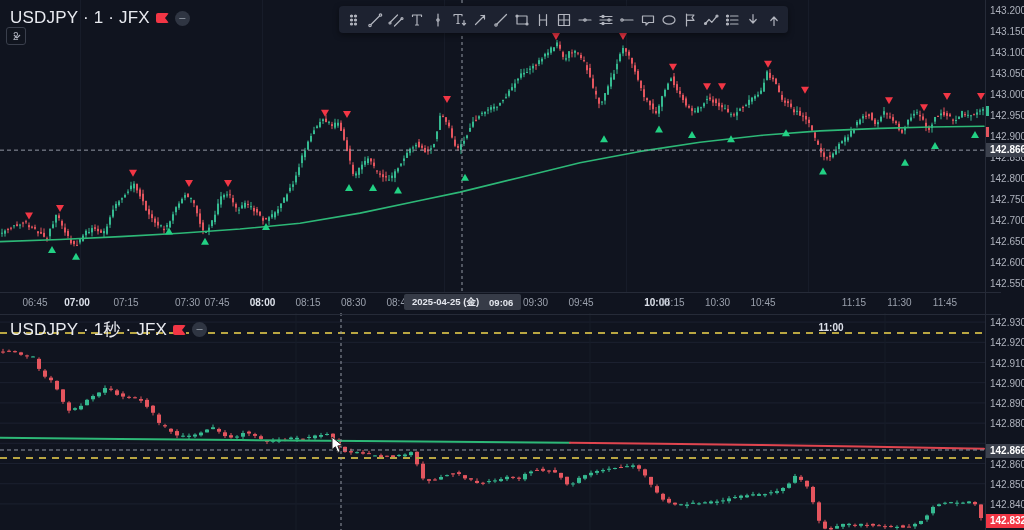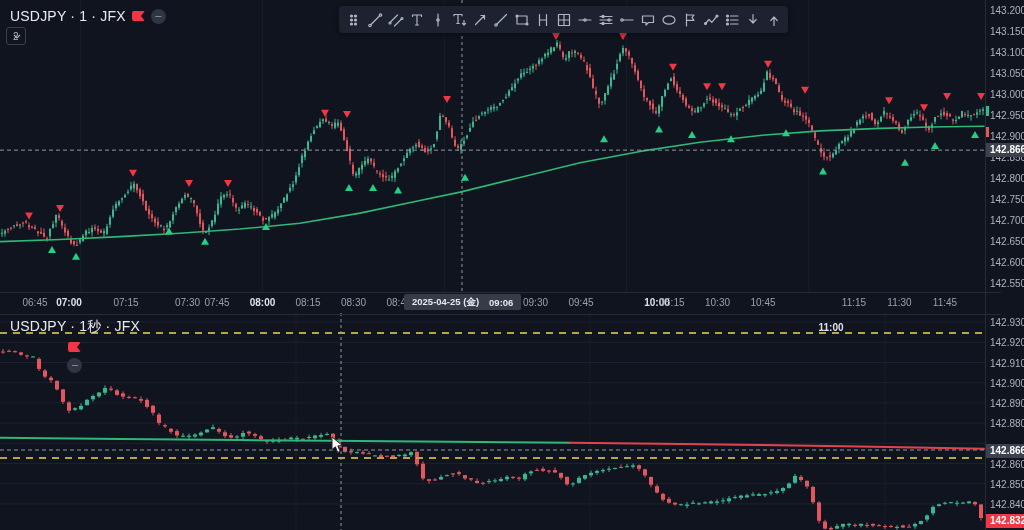--- a/index.html
+++ b/index.html
@@ -16,21 +16,21 @@
             color:#fff;padding-left:4px;box-sizing:border-box;z-index:6;}
   .px-gray{background:#3c414d;}
   .px-red{background:#f23645;}
   .time-axis{position:absolute;left:0;top:292px;width:985px;height:21px;border-top:1px solid #262b38;
              border-bottom:1px solid #262b38;box-sizing:content-box;z-index:3;padding-left:16px;}
   .tlabel{position:absolute;top:4px;transform:translateX(-50%);font-size:10px;color:#9aa0ac;white-space:nowrap;}
   .tlabel.bold{color:#dde1ea;font-weight:700;}
   .xh-time{position:absolute;left:404px;top:294px;height:16px;display:flex;align-items:center;gap:10px;
            background:#363b47;color:#e4e7ee;font-size:9.5px;font-weight:600;padding:0 8px;border-radius:2px;z-index:6;}
   .legend{position:absolute;display:flex;align-items:center;gap:6px;z-index:7;}
-  .legend .sym{font-size:14px;color:#e8eaf0;font-weight:500;letter-spacing:.2px;cursor:default;}
+  .legend .sym{font-size:17px;color:#e8eaf0;font-weight:500;letter-spacing:.2px;cursor:default;}
   .flag{position:relative;width:13px;height:10px;background:#f23645;border-radius:2px;}
   .flag:after{content:"";position:absolute;right:0;top:50%;transform:translateY(-50%);width:0;height:0;
               border-top:5px solid transparent;border-bottom:5px solid transparent;border-right:4px solid #10141f;}
   .minus-btn{width:15px;height:15px;border-radius:50%;background:#2f3542;color:#9aa2ad;font-size:11px;
              line-height:13px;text-align:center;cursor:pointer;}
   .chip{position:absolute;left:6px;top:27px;height:16px;display:flex;align-items:center;gap:4px;padding:0 6px;
         border:1px solid #3a3f4c;border-radius:3px;background:rgba(16,20,31,.85);color:#aeb2bd;font-size:10px;z-index:7;}
   .toolbar{position:absolute;left:339px;top:6px;height:27px;display:flex;align-items:center;padding:0 4px;
            background:#1d2230;border-radius:4px;box-shadow:0 2px 6px rgba(0,0,0,.45);z-index:8;color:#b2b5be;}
   .tool{width:21px;height:27px;display:flex;align-items:center;justify-content:center;cursor:pointer;border-radius:3px;}
@@ -1110,21 +1110,21 @@
       <line x1="0" y1="458.0707635009636" x2="985" y2="458.0707635009636" stroke="#b9a642" stroke-width="2" stroke-dasharray="7 6"></line>
       <g>
         <line x1="341" y1="313" x2="341" y2="530" stroke="#9298a4" stroke-width="1" stroke-dasharray="3 3"></line>
         <line x1="0" y1="449.98882681563737" x2="985" y2="449.98882681563737" stroke="#9298a4" stroke-width="1" stroke-dasharray="4 3"></line>
       </g>
       <g></g>
     </svg>
 
   <div class="time-axis" id="time-axis">
       <span class="tlabel" style="left: 35px;">06:45</span>
-      <span class="tlabel bold" style="left: 69px; text-align: center;">07:00</span>
+      <span class="tlabel bold" style="left: 77px; text-align: center;">07:00</span>
       <span class="tlabel" style="left: 126px;">07:15</span>
       <span class="tlabel" style="left: 171.5px; margin-left: 16px;">07:30</span>
       <span class="tlabel" style="left: 217px;">07:45</span>
       <span class="tlabel bold" style="left: 262.5px;">08:00</span>
       <span class="tlabel" style="left: 308px;">08:15</span>
       <span class="tlabel" style="left: 353.5px;">08:30</span>
       <span class="tlabel" style="left: 399px;">08:45</span>
       <span class="tlabel bold" style="left: 444.5px;">09:00</span>
       <span class="tlabel" style="left: 490px;">09:15</span>
       <span class="tlabel" style="left: 535.5px;">09:30</span>
@@ -1181,21 +1181,21 @@
     <span class="minus-btn">–</span>
   </div>
 
   <div class="chip">
     <svg width="8" height="5" viewBox="0 0 8 5">
       <path d="M1 1l3 3 3-3" stroke="#aeb2bd" stroke-width="1.2" fill="none"></path>
     </svg>
     <span>2</span>
   </div>
 
-  <div class="legend" style="left:10px;top:318px;flex-direction:column;">
+  <div class="legend" style="left:10px;top:318px;">
     <span class="sym">USDJPY · 1秒 · JFX</span>
     <span class="flag"></span>
     <span class="minus-btn">–</span>
   </div>
 
   <div class="toolbar" id="toolbar">
       <div class="tool">
         <svg width="18" height="18" viewBox="0 0 18 18" fill="none" stroke="currentColor" stroke-width="1.2" stroke-linecap="round" stroke-linejoin="round">
           <circle cx="6.5" cy="5" r="1" fill="currentColor"></circle>
           <circle cx="6.5" cy="9" r="1" fill="currentColor"></circle>

